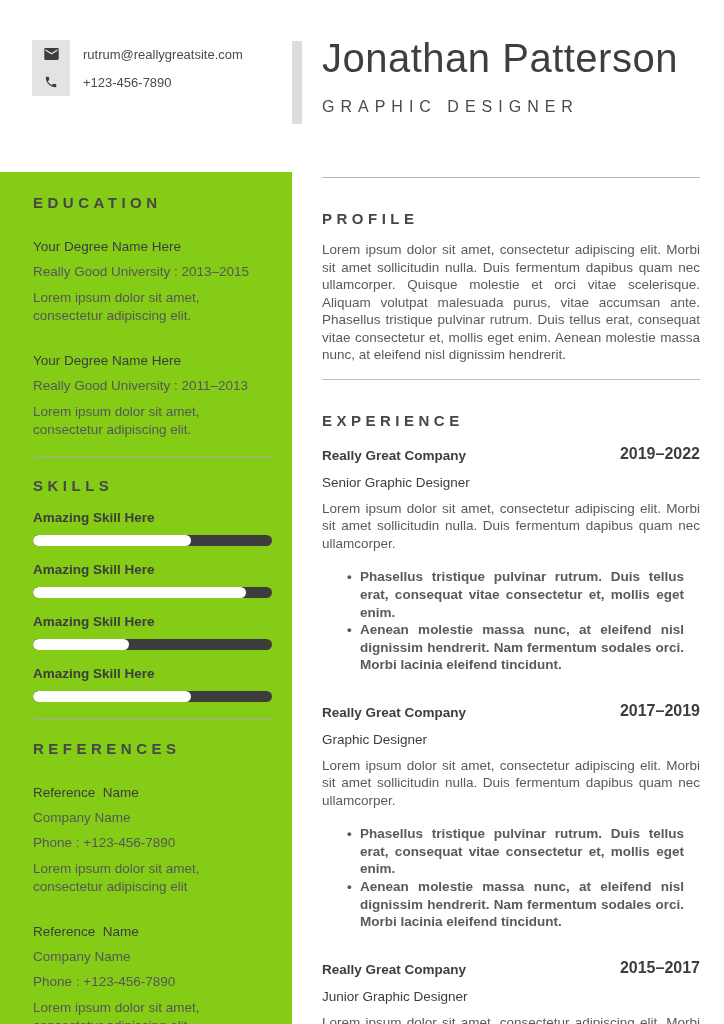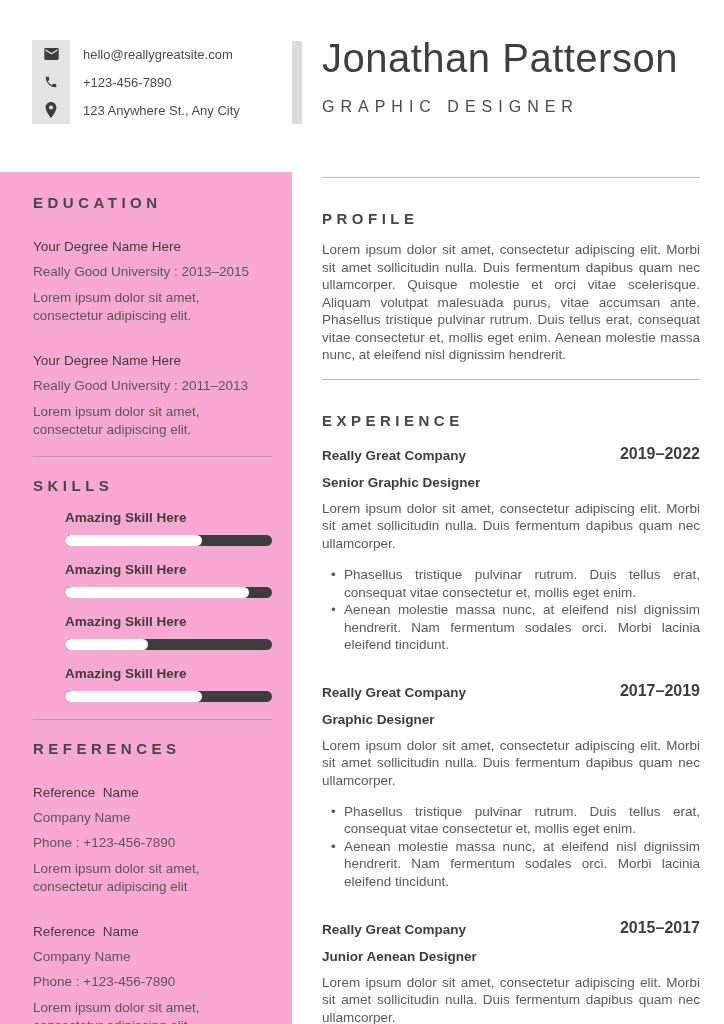--- a/index.html
+++ b/index.html
@@ -73,21 +73,21 @@
     color: #4a4a4a;
   }
 
   
   .sidebar {
     position: absolute;
     left: 0;
     top: 172px;
     width: 292px;
     height: 852px;
-    background: #f9a8d4;
+    background: #84cc16;
     box-sizing: border-box;
     padding: 22px 20px 0 33px;
   }
   .sec-heading {
     margin: 0;
     font-size: 15px;
     font-weight: 700;
     letter-spacing: 4.5px;
     color: #474747;
   }
@@ -108,21 +108,21 @@
     font-size: 13.5px;
     color: #575757;
     line-height: 1.33;
   }
   .divider-left {
     border: none;
     border-top: 1px solid #a8a8a8;
     margin: 17px 0 20px 0;
   }
 
-  .skill-item { margin-top: 16px; margin-left: 32px; }
+  .skill-item { margin-top: 16px; }
   .skill-label {
     font-size: 13.5px;
     font-weight: 700;
     color: #3d3d3d;
   }
   .skill-bar {
     margin-top: 10px;
     height: 11px;
     background: #3d3d3d;
     border-radius: 7px;
@@ -167,34 +167,35 @@
     color: #3d3d3d;
   }
   .job-dates {
     font-size: 16px;
     font-weight: 700;
     color: #3d3d3d;
   }
   .job-role {
     margin-top: 12px;
     font-size: 13.5px;
-    font-weight: 700;
+    font-weight: 400;
     color: #3d3d3d;
   }
   .job-summary {
     margin-top: 10px;
     font-size: 13.5px;
     color: #5a5a5a;
     line-height: 1.3;
     text-align: justify;
   }
   .job-bullets {
-    margin: 0;
+    margin: 16px;
     padding: 0 0 0 22px;
     list-style: none;
+    font-weight: bold;
   }
   .job-bullets li {
     position: relative;
     font-size: 13.5px;
     color: #5a5a5a;
     line-height: 1.3;
     text-align: justify;
   }
   .job-bullets li::before {
     content: "\2022";
@@ -208,37 +209,29 @@
 
 <div class="page">
 
   <div class="contact-block">
     <div class="contact-row">
       <div class="icon-cell">
         <svg width="15" height="12" viewBox="0 0 24 20">
             <path fill="#3d3d3d" d="M22 0H2C.9 0 0 .9 0 2v16c0 1.1.9 2 2 2h20c1.1 0 2-.9 2-2V2c0-1.1-.9-2-2-2zm0 4.5-10 6.25L2 4.5V2l10 6.25L22 2v2.5z"></path>
           </svg>
       </div>
-      <div class="contact-text">hello@reallygreatsite.com</div>
+      <div class="contact-text">rutrum@reallygreatsite.com</div>
     </div>
     <div class="contact-row">
       <div class="icon-cell">
         <svg width="14" height="14" viewBox="0 0 24 24">
             <path fill="#3d3d3d" d="M6.62 10.79c1.44 2.83 3.76 5.14 6.59 6.59l2.2-2.2c.27-.27.67-.36 1.02-.24 1.12.37 2.33.57 3.57.57.55 0 1 .45 1 1V20c0 .55-.45 1-1 1-9.39 0-17-7.61-17-17 0-.55.45-1 1-1h3.5c.55 0 1 .45 1 1 0 1.25.2 2.45.57 3.57.11.35.03.74-.25 1.02l-2.2 2.2z"></path>
           </svg>
       </div>
       <div class="contact-text">+123-456-7890</div>
-    </div>
-    <div class="contact-row">
-      <div class="icon-cell">
-        <svg width="14" height="16" viewBox="0 0 24 28">
-            <path fill="#3d3d3d" d="M12 0C6.8 0 2.5 4.3 2.5 9.5 2.5 16.6 12 28 12 28s9.5-11.4 9.5-18.5C21.5 4.3 17.2 0 12 0zm0 13a3.5 3.5 0 1 1 0-7 3.5 3.5 0 0 1 0 7z"></path>
-          </svg>
-      </div>
-      <div class="contact-text">123 Anywhere St., Any City</div>
     </div>
   </div>
 
   <div class="accent-bar"></div>
   <div class="name-block">
     <h1 class="person-name">Jonathan Patterson</h1>
     <div class="person-title">GRAPHIC DESIGNER</div>
   </div>
 
   <div class="sidebar">
@@ -349,21 +342,21 @@
           <li>Phasellus tristique pulvinar rutrum. Duis tellus erat, consequat vitae consectetur et, mollis eget enim.</li>
           <li>Aenean molestie massa nunc, at eleifend nisl dignissim hendrerit. Nam fermentum sodales orci. Morbi lacinia eleifend tincidunt.</li>
         </ul>
       </div>
 
       <div class="job" style="margin-top:28px;">
         <div class="job-head">
           <span class="job-company">Really Great Company</span>
           <span class="job-dates">2015–2017</span>
         </div>
-        <div class="job-role">Junior Aenean Designer</div>
+        <div class="job-role">Junior Graphic Designer</div>
         <p class="job-summary">Lorem ipsum dolor sit amet, consectetur adipiscing elit. Morbi sit amet sollicitudin nulla. Duis fermentum dapibus quam nec ullamcorper.</p>
         <ul class="job-bullets">
           <li>Phasellus tristique pulvinar rutrum. Duis tellus erat, consequat vitae consectetur et, mollis eget enim.</li>
         </ul>
       </div>
     </div>
 
   </div>
 
 </div>

